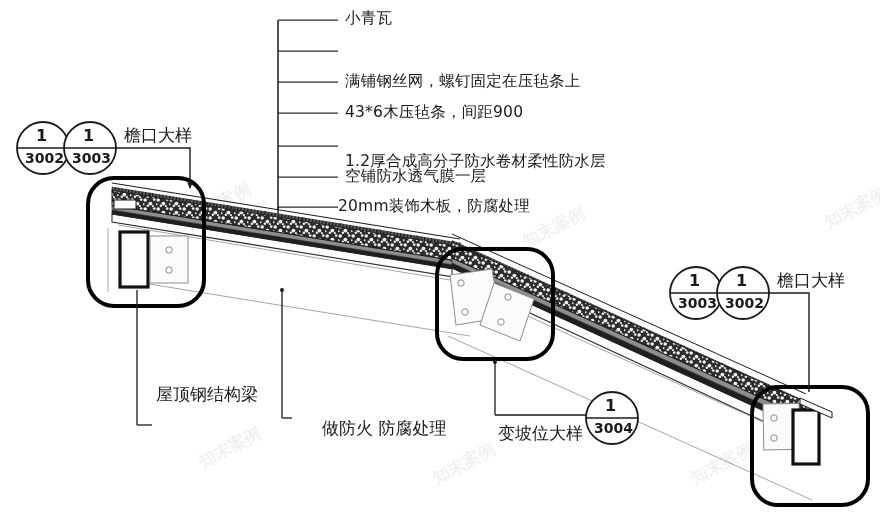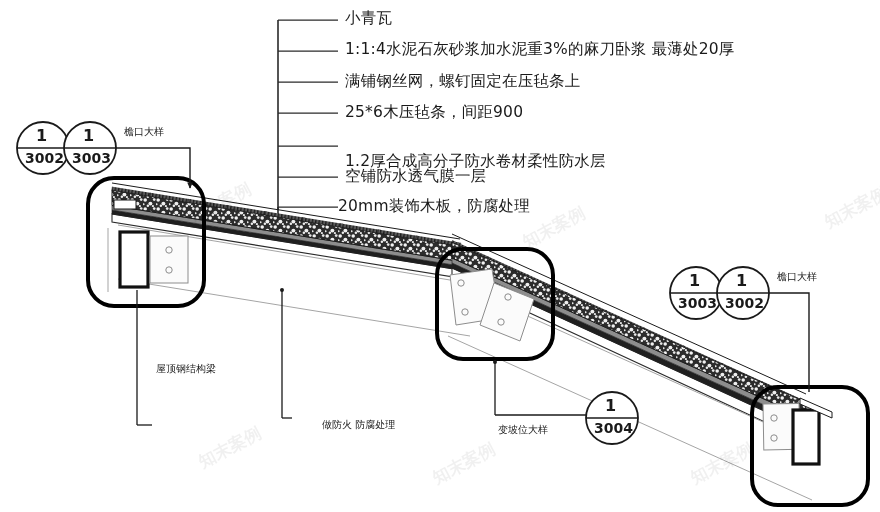--- a/index.html
+++ b/index.html
@@ -3,21 +3,21 @@
 <meta charset="utf-8">
 <style>
   html,body{margin:0;padding:0;background:#ffffff;}
   body{width:880px;height:512px;overflow:hidden;
        font-family:"DejaVu Sans","Liberation Sans",sans-serif;}
   #stage{position:relative;width:732px;height:512px;background:#fff;}
   svg#dwg{position:absolute;left:0;top:0;width:880px;height:512px;}
   .txt{position:absolute;color:#1a1a1a;white-space:nowrap;line-height:1;
        font-family:"DejaVu Sans","Liberation Sans",sans-serif;}
   .legend-txt{font-size:15.5px;letter-spacing:.2px;}
-  .note-txt{font-size:10px;}
+  .note-txt{font-size:17px;}
   .cal-num{font-size:16px;font-weight:bold;}
   .cal-den{font-size:14px;font-weight:bold;}
   .wm{position:absolute;color:#000;opacity:.055;font-size:17px;
       font-weight:bold;white-space:nowrap;}
 </style>
 </head>
 <body>
 
 <div id="stage">
 
@@ -191,44 +191,43 @@
 
   <g stroke="#1a1a1a" stroke-width="1.3" fill="none">
     <polyline points="137,425 137,290"></polyline>
     <line x1="137" y1="425" x2="152" y2="425"></line>
     <polyline points="282,418 282,290" marker-end="url(#dotHead)"></polyline>
     <line x1="282" y1="418" x2="292" y2="418"></line>
   </g>
 </svg>
 
 <div class="txt legend-txt" style="left:345px;top:11px;">小青瓦</div>
-<div class="txt legend-txt" style="left:345px;top:42px;">1:1:4水泥石灰砂浆加水泥重3%的麻刀卧浆  最薄处20厚</div>
 <div class="txt legend-txt" style="left:345px;top:74px;">满铺钢丝网，螺钉固定在压毡条上</div>
-<div class="txt legend-txt" style="left:345px;top:105px;">25*6木压毡条，间距900</div>
+<div class="txt legend-txt" style="left:345px;top:105px;">43*6木压毡条，间距900</div>
 <div class="txt legend-txt" style="left:345px;top:138px;margin-top:16px;">1.2厚合成高分子防水卷材柔性防水层</div>
 <div class="txt legend-txt" style="left:345px;top:169px;">空铺防水透气膜一层</div>
 <div class="txt legend-txt" style="left:338px;top:199px;">20mm装饰木板，防腐处理</div>
 
 <div class="txt cal-num" style="left:36px;top:128px;">1</div>
 <div class="txt cal-den" style="left:25px;top:151px;">3002</div>
 <div class="txt cal-num" style="left:83px;top:128px;">1</div>
 <div class="txt cal-den" style="left:72px;top:151px;">3003</div>
 <div class="txt note-txt" style="left:124px;top:127px;">檐口大样</div>
 
 <div class="txt cal-num" style="left:689px;top:273px;">1</div>
 <div class="txt cal-den" style="left:678px;top:296px;">3003</div>
 <div class="txt cal-num" style="left:736px;top:273px;">1</div>
 <div class="txt cal-den" style="left:725px;top:296px;">3002</div>
 <div class="txt note-txt" style="left:777px;top:272px;">檐口大样</div>
 
 <div class="txt note-txt" style="left:498px;top:400px;margin-top:25px;">变坡位大样</div>
 <div class="txt cal-num" style="left:605px;top:398px;">1</div>
 <div class="txt cal-den" style="left:594px;top:421px;">3004</div>
 
-<div class="txt note-txt" style="left:156px;top:364px;">屋顶钢结构梁</div>
+<div class="txt note-txt" style="left:156px;top:386px;">屋顶钢结构梁</div>
 <div class="txt note-txt" style="left:322px;top:420px;">做防火  防腐处理</div>
 
 <div class="wm" style="left:186px;top:192px;transform:rotate(-28deg);">知末案例</div>
 <div class="wm" style="left:520px;top:216px;transform:rotate(-28deg);">知末案例</div>
 <div class="wm" style="left:822px;top:196px;transform:rotate(-28deg);">知末案例</div>
 <div class="wm" style="left:196px;top:436px;transform:rotate(-28deg);">知末案例</div>
 <div class="wm" style="left:430px;top:452px;transform:rotate(-28deg);">知末案例</div>
 <div class="wm" style="left:688px;top:452px;transform:rotate(-28deg);">知末案例</div>
 
 </div>

